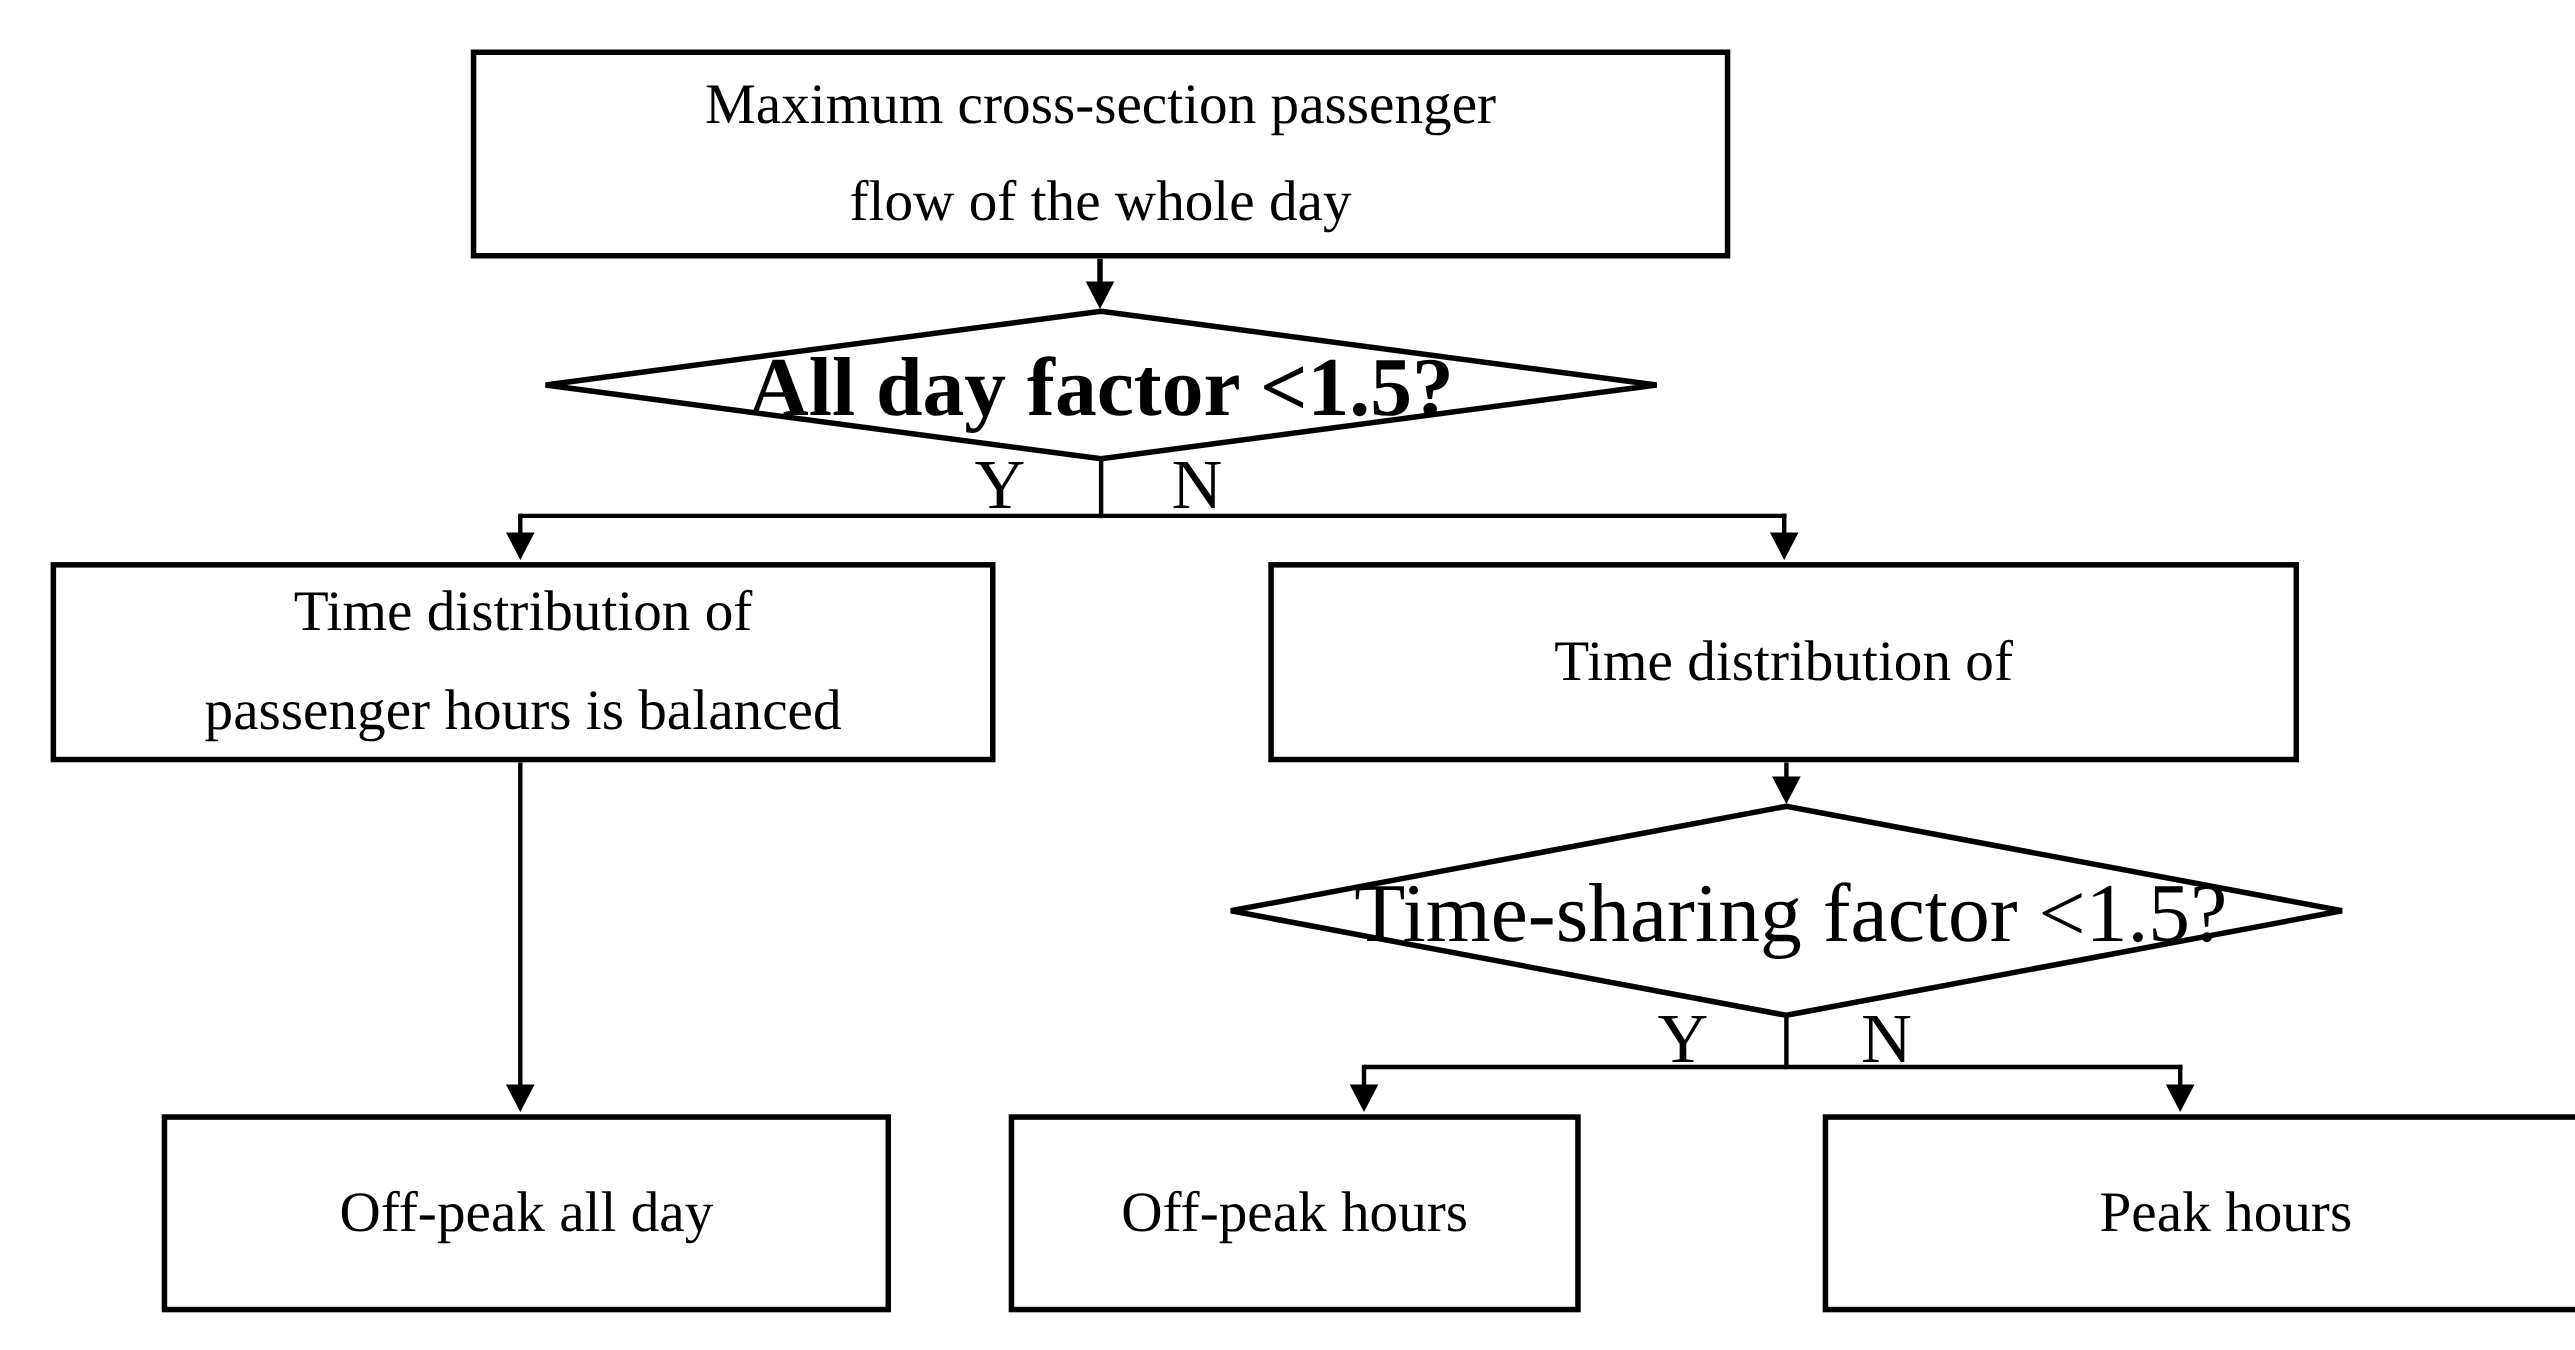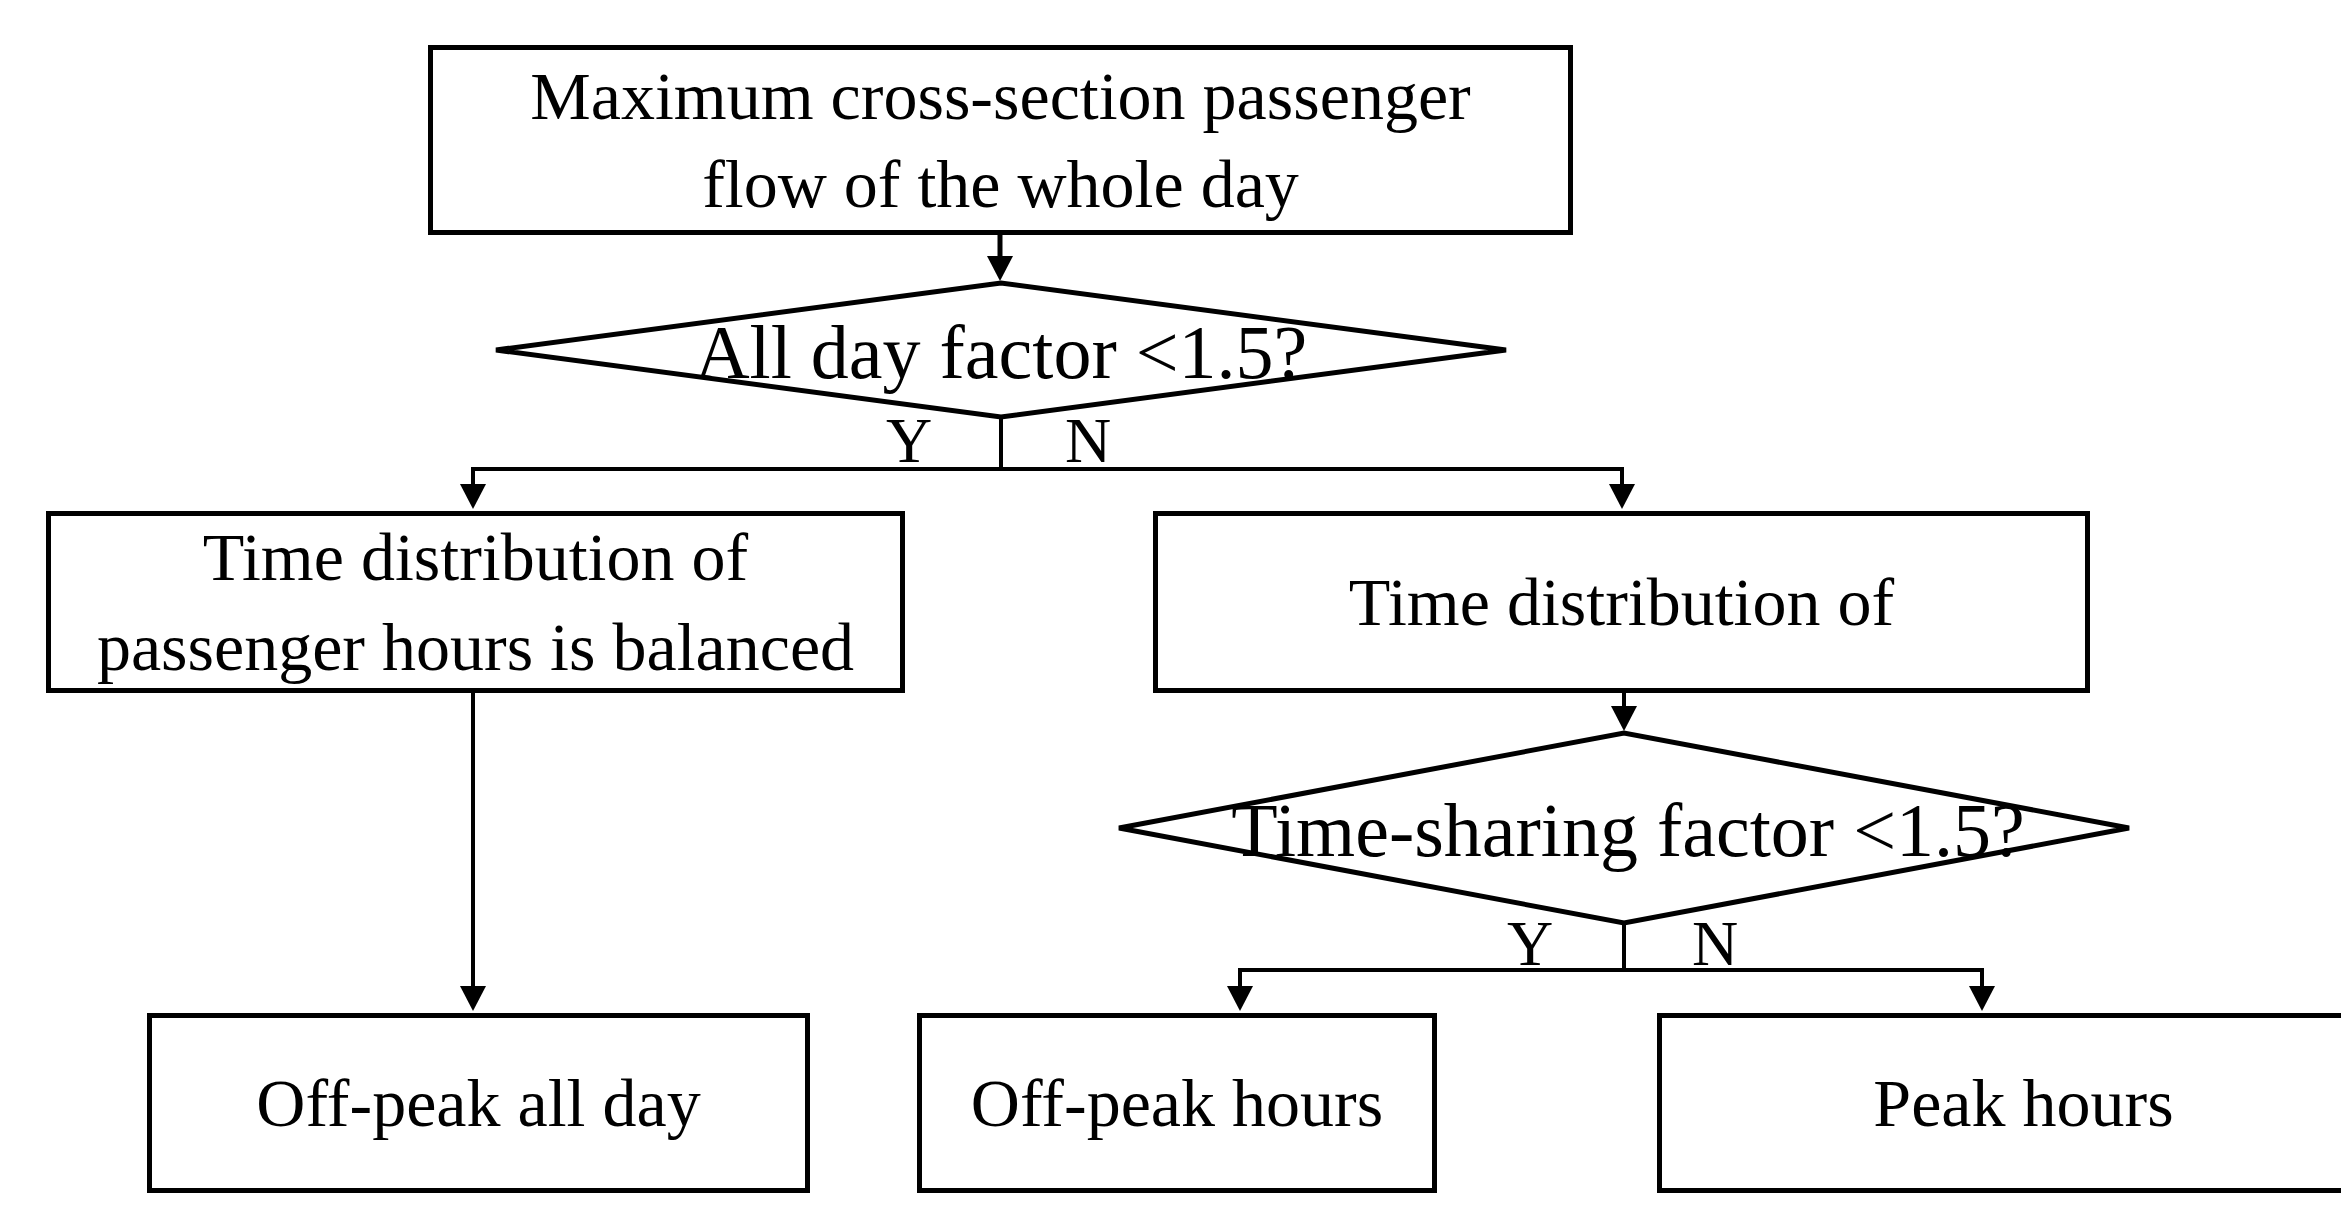--- a/index.html
+++ b/index.html
@@ -20,39 +20,39 @@
   .node {
     position: absolute;
     box-sizing: border-box;
     border: 5px solid #000000;
     background: #ffffff;
     display: flex;
     flex-direction: column;
     align-items: center;
     justify-content: center;
     text-align: center;
-    font-size: 68px;
+    font-size: 52px;
     line-height: 90px;
     white-space: nowrap;
   }
   .node.start { left: 428px; top: 45px;  width: 1145px; height: 190px; line-height: 88px; }
   .node.balanced { left: 46px;  top: 511px; width: 859px;  height: 182px; }
   .node.imbalanced { left: 1153px; top: 511px; width: 937px; height: 182px; }
   .node.offpeak-allday { left: 147px;  top: 1013px; width: 663px; height: 180px; }
   .node.offpeak-hours  { left: 917px;  top: 1013px; width: 520px; height: 180px; }
   .node.peak-hours     { left: 1657px; top: 1013px; width: 733px; height: 180px; text-align: right; }
   .flabel {
     position: absolute;
     transform: translate(-50%, -50%);
     font-size: 76px;
     line-height: 76px;
     white-space: nowrap;
     text-align: center;
   }
-  .flabel.d1 { left: 1001px; top: 352px; }
+  .flabel.d1 { left: 1001px; top: 352px; font-weight: bold; }
   .flabel.d2 { left: 1628px; top: 830px; }
   .yn {
     position: absolute;
     transform: translate(-50%, -50%);
     font-size: 64px;
     line-height: 64px;
     white-space: nowrap;
   }
   .yn.y1 { left: 909px;  top: 441px; }
   .yn.n1 { left: 1088px; top: 441px; }

